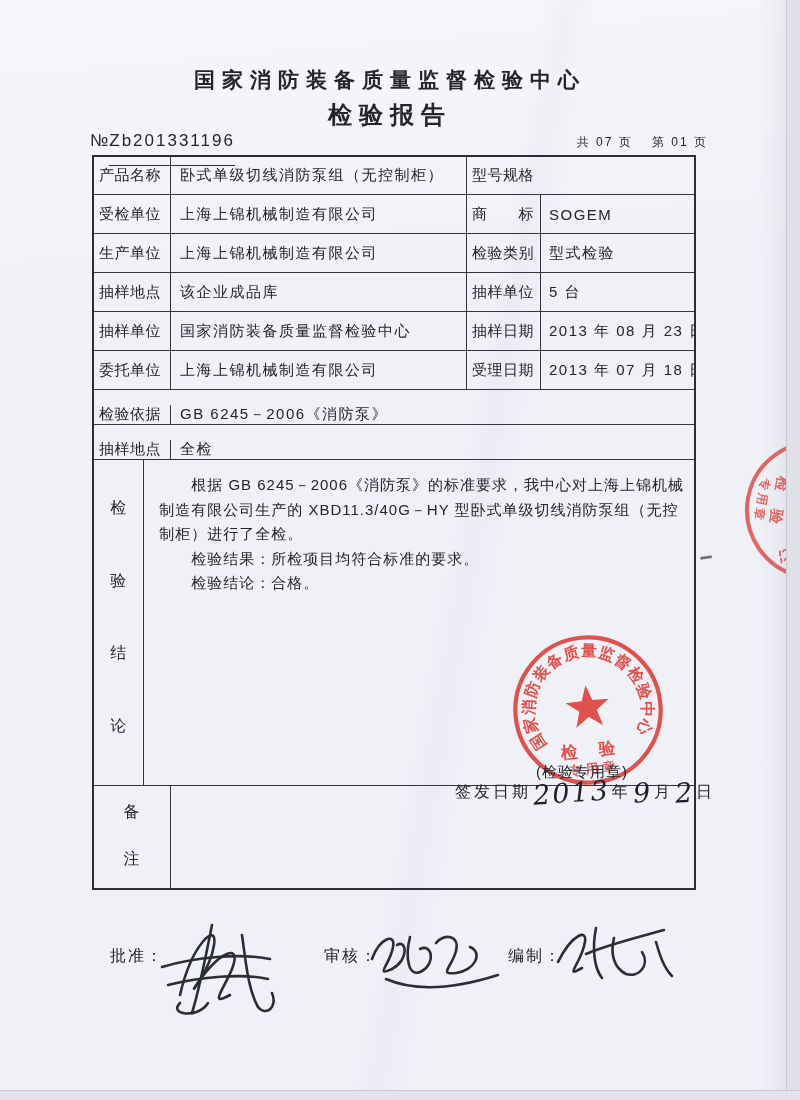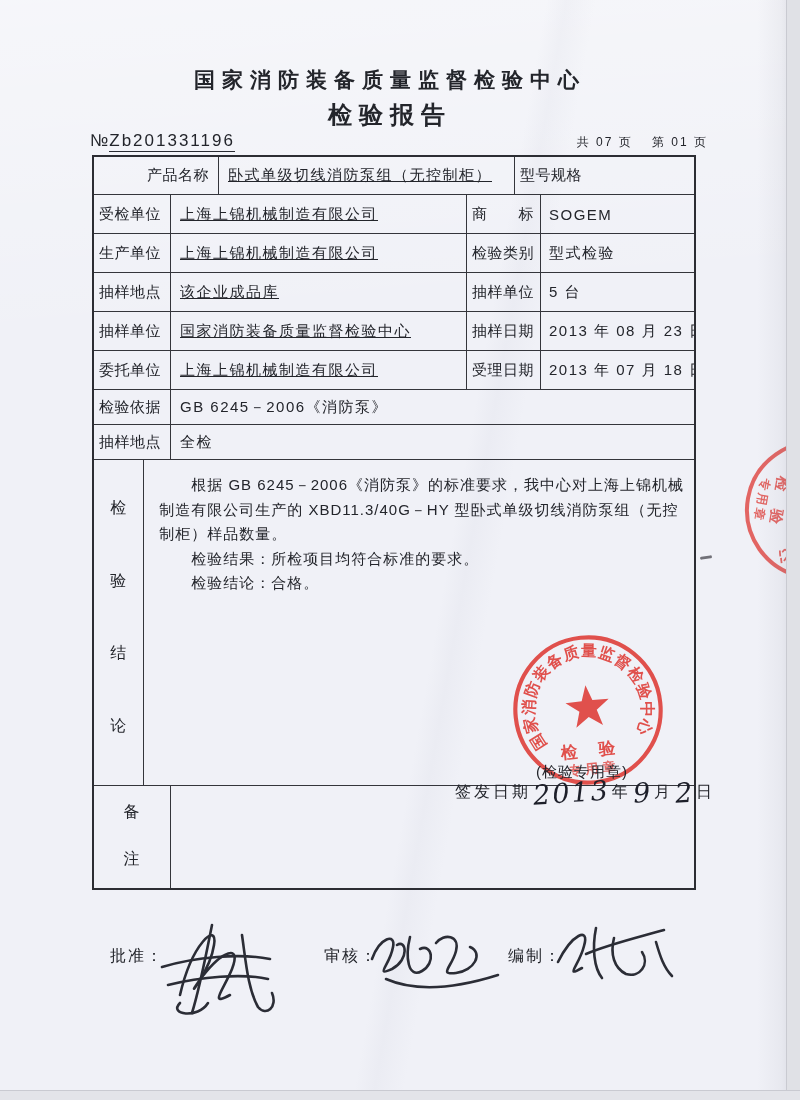--- a/index.html
+++ b/index.html
@@ -20,37 +20,37 @@
     background:linear-gradient(90deg, rgba(120,122,140,0) 0%, rgba(120,122,140,0.07) 80%, rgba(120,122,140,0.12) 100%);}
   .edge-bottom{position:absolute;left:0;bottom:0;width:100%;height:9px;
     background:#e3e4e9;border-top:1px solid #c9cad1;}
 
   .title{position:absolute;top:66px;left:0;width:780px;text-align:center;
     font-size:21px;font-weight:600;letter-spacing:7px;}
   .subtitle{position:absolute;top:99px;left:0;width:780px;text-align:center;
     font-size:24px;font-weight:700;letter-spacing:7px;}
 
   .no-line{position:absolute;top:131px;left:90px;font-size:17px;letter-spacing:1px;}
-  .no-line .num{border-bottom:1.5px solid #2a2c33;padding-bottom:1px;letter-spacing:2px;}
+  .no-line .num{border-bottom:1.5px solid #2a2c33;padding-bottom:15px;letter-spacing:2px;}
   .pagination{position:absolute;top:134px;right:92px;font-size:12px;letter-spacing:2px;}
   .pagination span{margin-left:14px;}
 
   .rtable{position:absolute;top:155px;left:92px;width:604px;
     border:2.5px solid #2c2d33;box-sizing:border-box;background:rgba(255,255,255,0.0);}
   .trow{display:flex;border-top:1.5px solid #34353b;}
   .trow:first-child{border-top:none;}
   .cell{box-sizing:border-box;display:flex;align-items:center;overflow:hidden;}
   .c1{width:76px;padding-left:5px;}
-  .c2{width:296px;border-left:1.5px solid #34353b;padding-left:9px;text-decoration:underline;}
+  .c2{width:296px;border-left:1.5px solid #34353b;padding-left:9px;}
   .c3{width:74px;border-left:1.5px solid #34353b;padding-left:5px;}
   .c4{flex:1;border-left:1.5px solid #34353b;padding-left:8px;}
   .cwide{flex:1;border-left:1.5px solid #34353b;padding-left:9px;}
   .lbl{font-size:15px;letter-spacing:0.5px;}
   .val{font-size:15px;letter-spacing:1.5px;white-space:nowrap;}
-  .h38{height:38px;} .h37{height:37px;padding-left:48px;} .h34{height:34px;}
+  .h38{height:38px;} .h37{height:37px;} .h34{height:34px;align-items:flex-end;}
 
   .vcell{width:76px;box-sizing:border-box;display:flex;flex-direction:column;
     align-items:center;justify-content:space-between;font-size:16px;letter-spacing:1px;}
   .conc-body{flex:1;border-left:1.5px solid #34353b;box-sizing:border-box;
     padding:13px 10px 0 15px;position:relative;}
   .conc-line{font-size:15px;letter-spacing:1px;line-height:24.5px;white-space:nowrap;}
   .indent{text-indent:32px;}
 
   .stamp-caption{position:absolute;top:763px;left:536px;font-size:15px;letter-spacing:1px;}
   .issue-line{position:absolute;top:779px;left:455px;width:245px;display:flex;
@@ -139,21 +139,21 @@
     <div class="trow" style="height:325px;">
       <div class="vcell" style="padding:38px 0 48px 0;">
         <span>检</span>
         <span>验</span>
         <span>结</span>
         <span>论</span>
       </div>
       <div class="conc-body">
         <div class="conc-line indent">根据 GB 6245－2006《消防泵》的标准要求，我中心对上海上锦机械</div>
         <div class="conc-line">制造有限公司生产的 XBD11.3/40G－HY 型卧式单级切线消防泵组（无控</div>
-        <div class="conc-line">制柜）样品数量。</div>
+        <div class="conc-line">制柜）进行了全检。</div>
         <div class="conc-line indent">检验结果：所检项目均符合标准的要求。</div>
         <div class="conc-line indent">检验结论：合格。</div>
       </div>
     </div>
 
     <div class="trow" style="height:102px;">
       <div class="vcell" style="padding:16px 0 18px 0;">
         <span>备</span>
         <span>注</span>
       </div>

